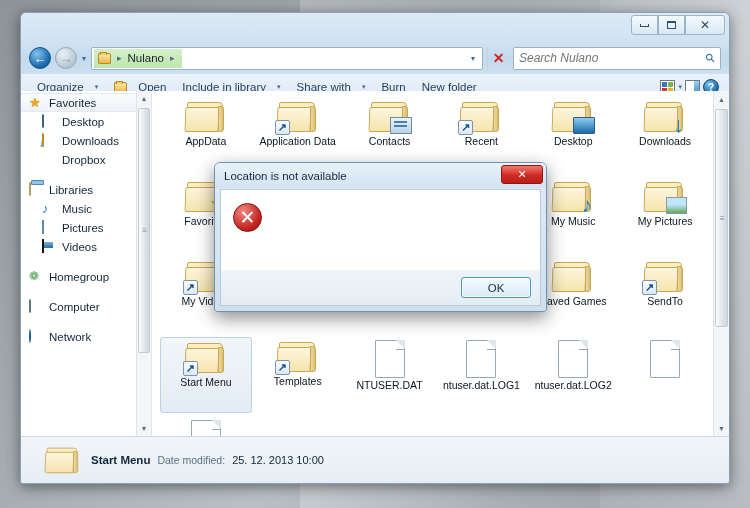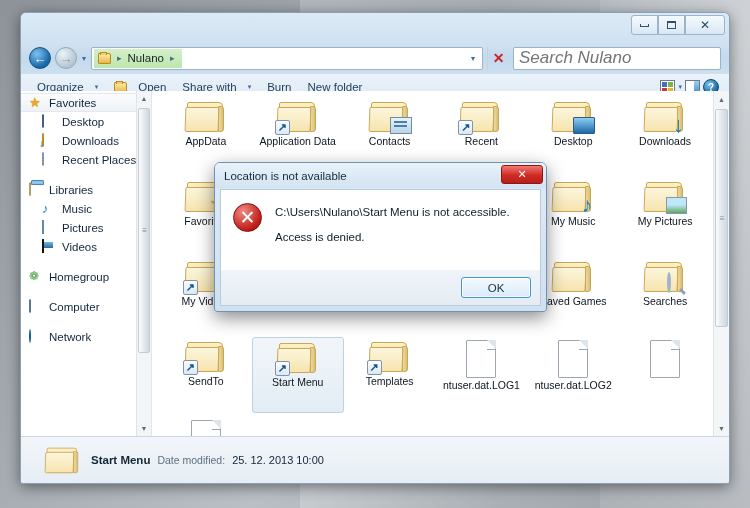--- a/index.html
+++ b/index.html
@@ -100,21 +100,21 @@
     width: 22px; height: 23px; border-left: 1px solid #c3d4e0;
     display: flex; align-items: center; justify-content: center;
     color: #cc2222; font-size: 14px; font-weight: bold;
   }
   .searchbox {
     width: 208px; height: 23px; background: #fff;
     border: 1px solid #9ab3c7; border-radius: 2px;
     display: flex; align-items: center; padding: 0 5px; flex: none;
   }
   .searchbox input {
-    border: none; outline: none; flex: 1; font-size: 17px;
+    border: none; outline: none; flex: 1; font-size: 12px;
     font-style: italic; color: #6c7b88;
     font-family: "Liberation Sans", sans-serif; background: transparent;
   }
   .mag { color: #2f6fa8; font-size: 12px; transform: rotate(-45deg); }
 
   
   .toolbar {
     position: absolute; left: 0; right: 0; top: 60px; height: 27px;
     display: flex; align-items: center; padding: 0 8px;
     background: linear-gradient(180deg,#eaf2fa,#dfeaf5);
@@ -457,20 +457,24 @@
   <div class="toolbar">
     <div class="tb-item">
       <span>Organize</span>
       <span class="caret">▾</span>
     </div>
     <div class="tb-item">
       <span class="mini-folder"></span>
       <span>Open</span>
     </div>
     <div class="tb-item">
+      <span>Include in library</span>
+      <span class="caret">▾</span>
+    </div>
+    <div class="tb-item">
       <span>Share with</span>
       <span class="caret">▾</span>
     </div>
     <div class="tb-item">
       <span>Burn</span>
     </div>
     <div class="tb-item">
       <span>New folder</span>
     </div>
 
@@ -500,22 +504,22 @@
         </div>
         <div class="nav-item child">
           <span class="ni"><span class="ic-desktop"></span></span>
           <span>Desktop</span>
         </div>
         <div class="nav-item child">
           <span class="ni"><span class="ic-dl"></span></span>
           <span>Downloads</span>
         </div>
         <div class="nav-item child">
-          <span class="ni"><span class="ic-recent"></span></span>
-          <span>Recent Places</span>
+          <span class="ni"><span class="ic-dropbox"></span></span>
+          <span>Dropbox</span>
         </div>
 
         <div class="nav-gap"></div>
 
         <div class="nav-item">
           <span class="ni"><span class="ic-lib"></span></span>
           <span>Libraries</span>
         </div>
         <div class="nav-item child">
           <span class="ni ic-music">♪</span>
@@ -711,29 +715,20 @@
               <div class="spine"></div>
               <div class="front"></div>
             </div>
             <div class="lbl">Saved Games</div>
           </div>
           <div class="cell">
             <div class="folder">
               <div class="back"></div>
               <div class="spine"></div>
               <div class="front"></div>
-              <span class="ov ov-mag"><span class="ring"></span><span class="hdl"></span></span>
-            </div>
-            <div class="lbl">Searches</div>
-          </div>
-          <div class="cell">
-            <div class="folder">
-              <div class="back"></div>
-              <div class="spine"></div>
-              <div class="front"></div>
               <span class="badge">↗</span>
             </div>
             <div class="lbl">SendTo</div>
           </div>
           <div class="cell sel">
             <div class="folder">
               <div class="back"></div>
               <div class="spine"></div>
               <div class="front"></div>
               <span class="badge">↗</span>
@@ -741,20 +736,24 @@
             <div class="lbl">Start Menu</div>
           </div>
           <div class="cell">
             <div class="folder">
               <div class="back"></div>
               <div class="spine"></div>
               <div class="front"></div>
               <span class="badge">↗</span>
             </div>
             <div class="lbl">Templates</div>
+          </div>
+          <div class="cell">
+            <div class="page"></div>
+            <div class="lbl">NTUSER.DAT</div>
           </div>
           <div class="cell">
             <div class="page"></div>
             <div class="lbl">ntuser.dat.LOG1</div>
           </div>
           <div class="cell">
             <div class="page"></div>
             <div class="lbl">ntuser.dat.LOG2</div>
           </div>
           <div class="cell">
@@ -794,24 +793,20 @@
 
   <div class="dialog">
     <div class="dlg-title">
       <span class="t">Location is not available</span>
       <div class="dlg-close">
         <span>✕</span>
       </div>
     </div>
     <div class="dlg-body">
       <div class="err-icon">✕</div>
-      <div class="dlg-msgs">
-        <div>C:\Users\Nulano\Start Menu is not accessible.</div>
-        <div>Access is denied.</div>
-      </div>
     </div>
     <div class="dlg-foot">
       <div class="ok-btn">
         <span>OK</span>
       </div>
     </div>
   </div>
 
 </div>
 

